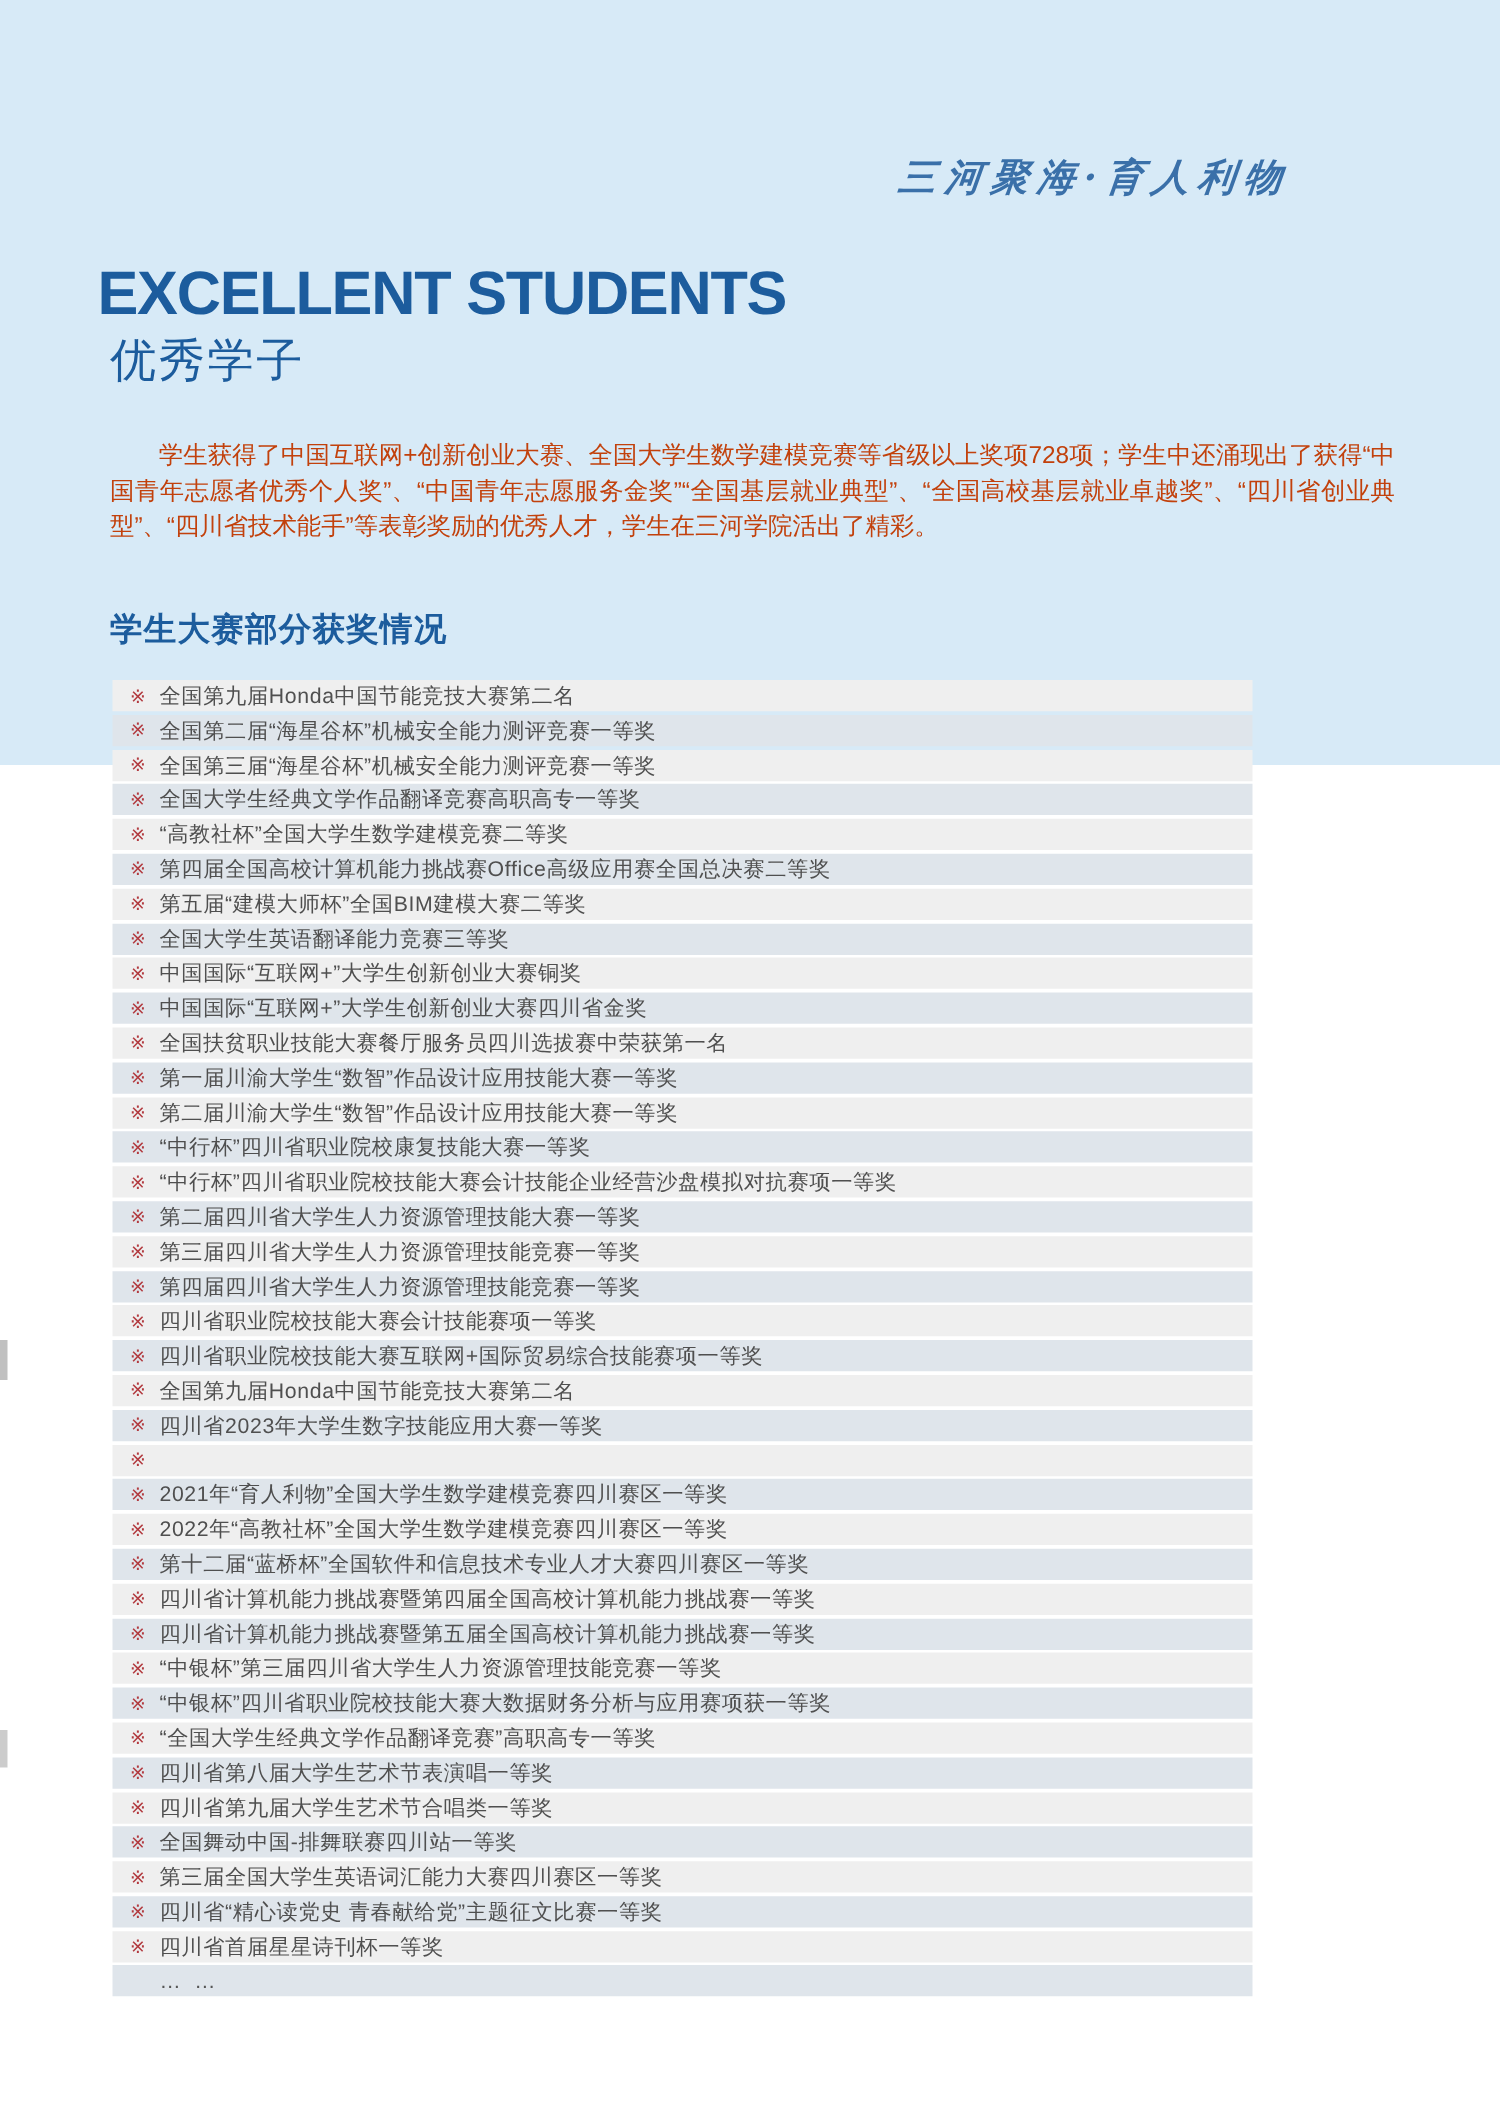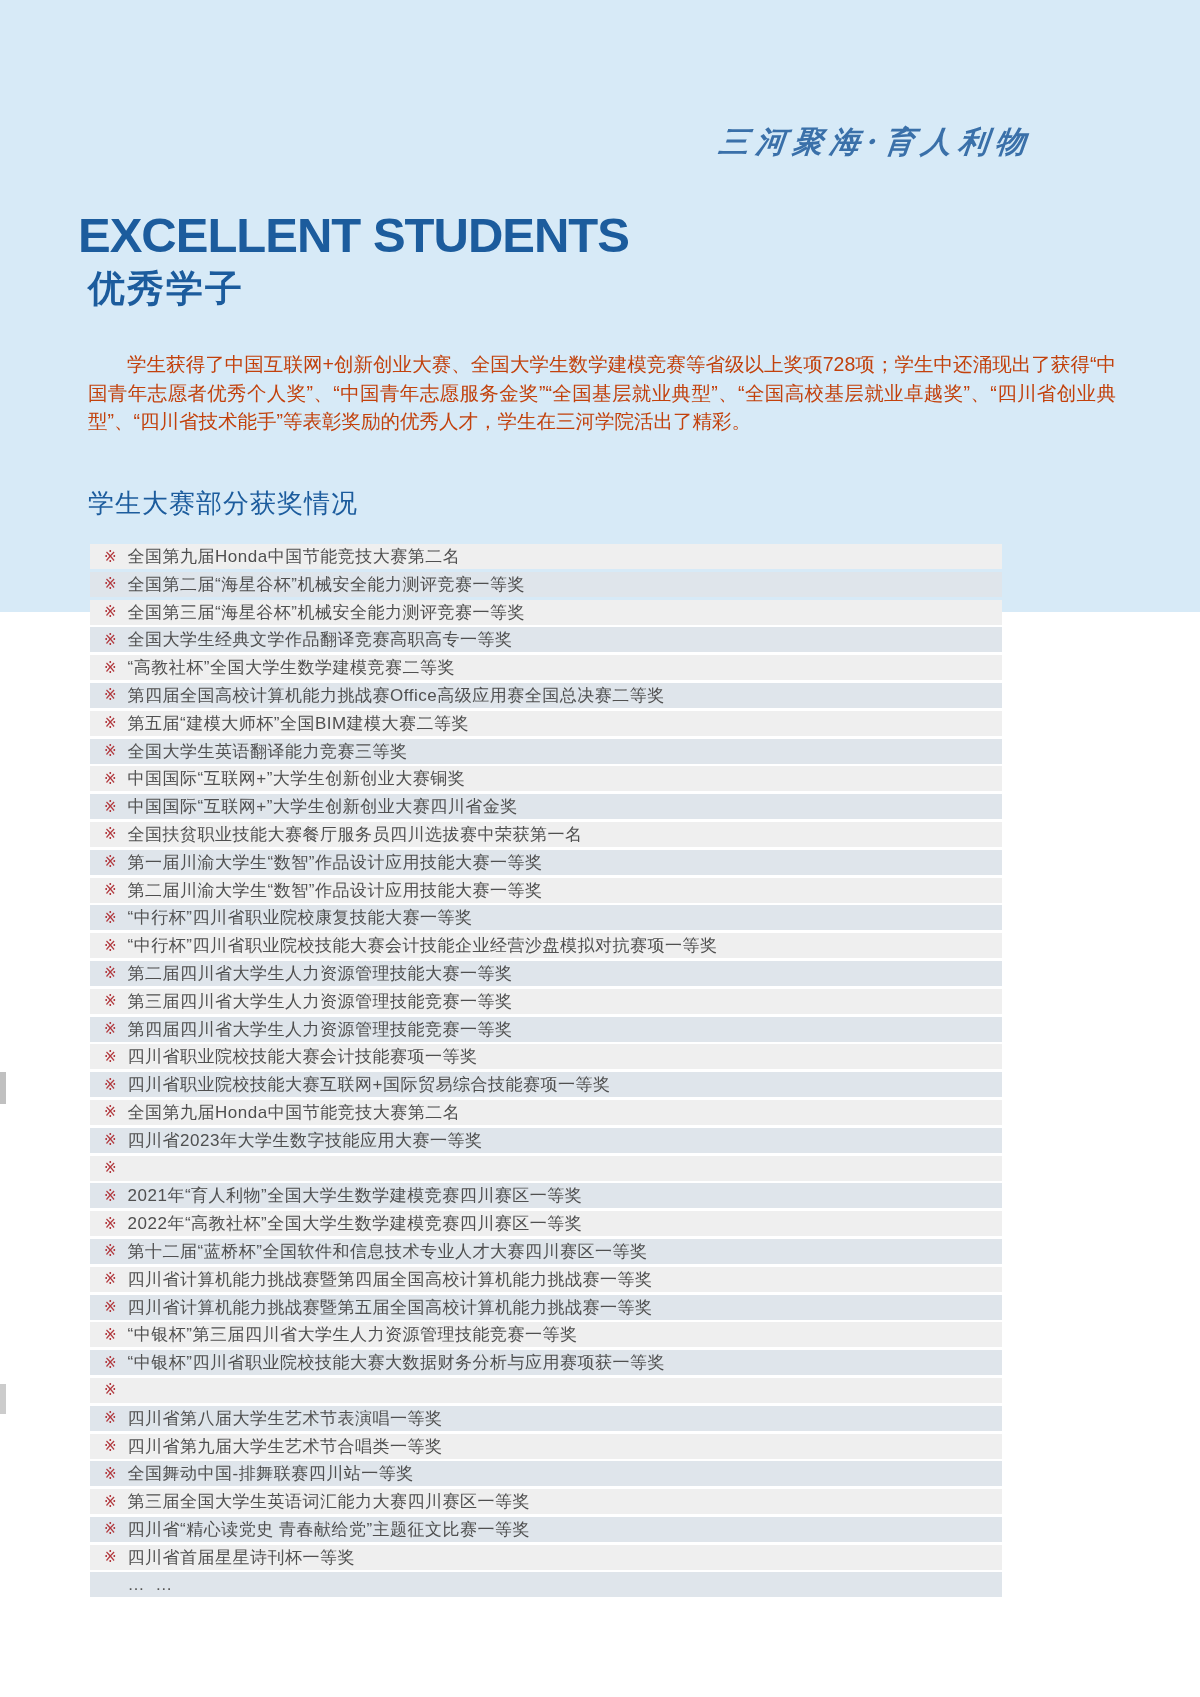--- a/index.html
+++ b/index.html
@@ -18,31 +18,31 @@
     font-size:30px;letter-spacing:7px;color:#3a70a9;
     transform:skewX(-6deg);
   }
   .title-en{
     position:absolute;left:78px;top:207px;
     font-size:49px;font-weight:bold;letter-spacing:-1px;
     color:var(--accent,#1c5c9d);
   }
   .title-zh{
     position:absolute;left:88px;top:264px;
-    font-size:37px;font-weight:bold;color:var(--accent,#1c5c9d);
+    font-size:37px;font-weight:normal;color:var(--accent,#1c5c9d);
     letter-spacing:2px;
   }
   .intro{
     position:absolute;left:88px;top:350px;width:1028px;
     font-size:19.5px;line-height:28.5px;color:#c2410c;
     text-indent:2em;text-align:justify;
   }
   .section-title{
     position:absolute;left:88px;top:486px;
-    font-size:26px;font-weight:normal;color:var(--accent,#1c5c9d);
+    font-size:26px;font-weight:bold;color:var(--accent,#1c5c9d);
     letter-spacing:1px;
   }
   .awards{
     position:absolute;left:90px;top:544px;width:912px;
   }
   .award-row{
     height:25px;margin-bottom:2.8px;display:flex;align-items:center;
     background:var(--row-gray,#efefef);
     font-size:17px;color:#4f4f4f;white-space:nowrap;
   }
@@ -187,20 +187,21 @@
     <div class="award-row">
       <span class="marker">※</span>
       <span class="award-text">“中银杯”第三届四川省大学生人力资源管理技能竞赛一等奖</span>
     </div>
     <div class="award-row alt">
       <span class="marker">※</span>
       <span class="award-text">“中银杯”四川省职业院校技能大赛大数据财务分析与应用赛项获一等奖</span>
     </div>
     <div class="award-row">
       <span class="marker">※</span>
+      <span class="award-text">“全国大学生经典文学作品翻译竞赛”高职高专一等奖</span>
     </div>
     <div class="award-row alt">
       <span class="marker">※</span>
       <span class="award-text">四川省第八届大学生艺术节表演唱一等奖</span>
     </div>
     <div class="award-row">
       <span class="marker">※</span>
       <span class="award-text">四川省第九届大学生艺术节合唱类一等奖</span>
     </div>
     <div class="award-row alt">

